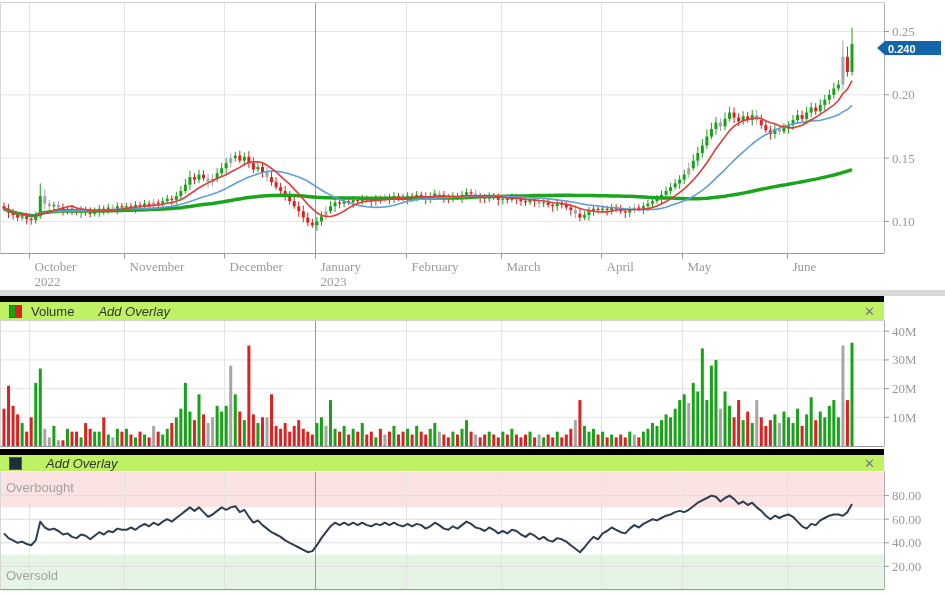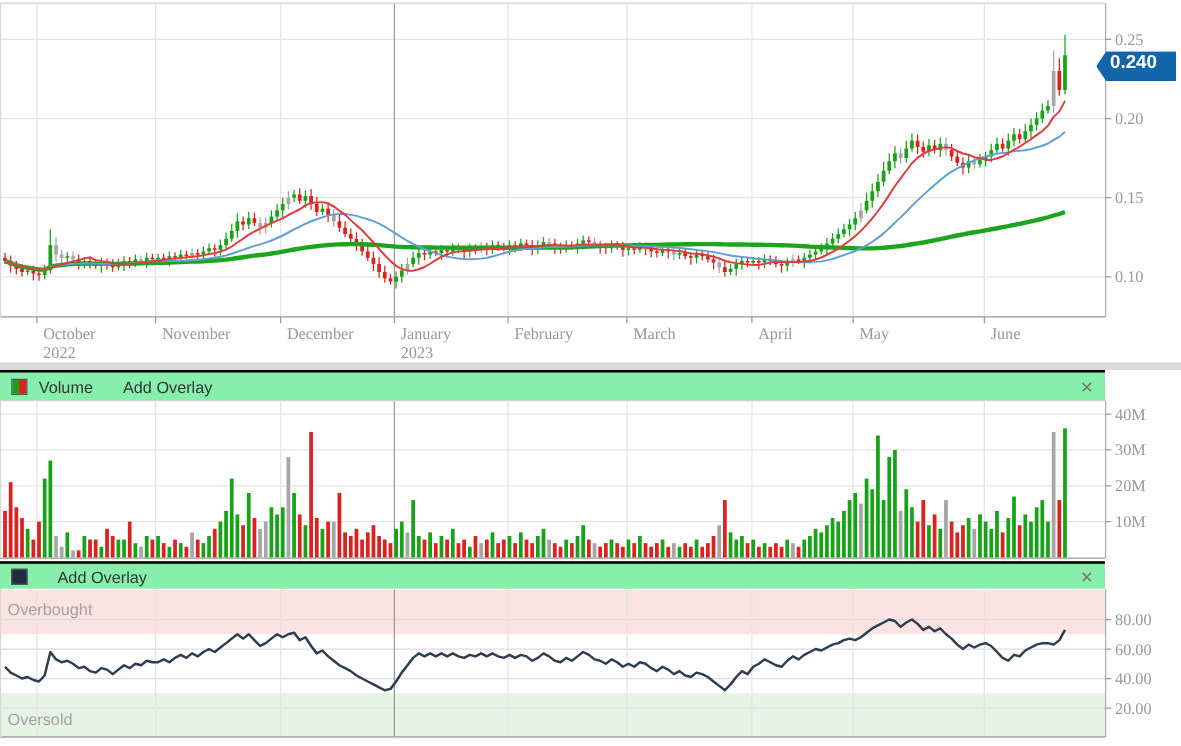--- a/index.html
+++ b/index.html
@@ -2,33 +2,33 @@
 <html><head>
 <meta charset="utf-8">
 <style>
   html,body{margin:0;padding:0;background:#fff;}
   #app{position:relative;width:945px;height:597px;background:#fff;overflow:hidden;
        font-family:"Liberation Sans",sans-serif;}
   #cv{position:absolute;left:0;top:0;}
   .axis{font-family:"Liberation Serif",serif;font-size:13px;fill:#999;}
   .bandlbl{font-family:"Liberation Sans",sans-serif;font-size:13px;fill:#a2a2a2;}
   .panel-header{position:absolute;left:0;width:884px;box-sizing:border-box;
-      background:#86efac;border-top:2px solid #000000;display:flex;align-items:center;
+      background:#bef264;border-top:6px solid #000000;display:flex;align-items:center;
       padding:0 9px;font-size:13px;color:#333;}
   #vol-header{top:296px;height:24px;}
   #rsi-header{top:449px;height:22px;}
   .swatch{width:13px;height:13px;border:1px solid #555;box-sizing:border-box;flex:0 0 auto;}
   .vol-swatch{background:linear-gradient(90deg,#17a317 50%,#dd2020 50%);}
   .rsi-swatch{background:#1d2e40;}
   .plabel{margin-left:9px;}
-  .addov{margin-left:24px;cursor:pointer;}
+  .addov{margin-left:24px;cursor:pointer;font-style:italic;}
   .closex{margin-left:auto;color:#777;font-size:13px;cursor:pointer;line-height:1;}
   #sep-strip{position:absolute;left:0;top:290px;width:945px;height:6px;background:#dadada;}
-  #price-tag{position:absolute;left:877px;top:41px;width:64px;height:24px;background:#1365a9;
-      color:#fff;font-size:15px;font-weight:bold;line-height:17px;padding-left:11px;
+  #price-tag{position:absolute;left:877px;top:41px;width:64px;height:14px;background:#1365a9;
+      color:#fff;font-size:11px;font-weight:bold;line-height:17px;padding-left:11px;
       box-sizing:border-box;clip-path:polygon(0 50%,8px 0,100% 0,100% 100%,8px 100%);}
 </style>
 </head>
 <body>
 
 <div id="app">
   <svg id="cv" width="945" height="597">
       <rect x="0" y="472" width="884" height="35.39999999999998" fill="#fbe3e3"></rect>
       <rect x="0" y="554.6" width="884" height="36.39999999999998" fill="#e6f4e6"></rect>
       <line x1="0" y1="31.5" x2="884" y2="31.5" stroke="#e4e4e4" stroke-width="1"></line>

